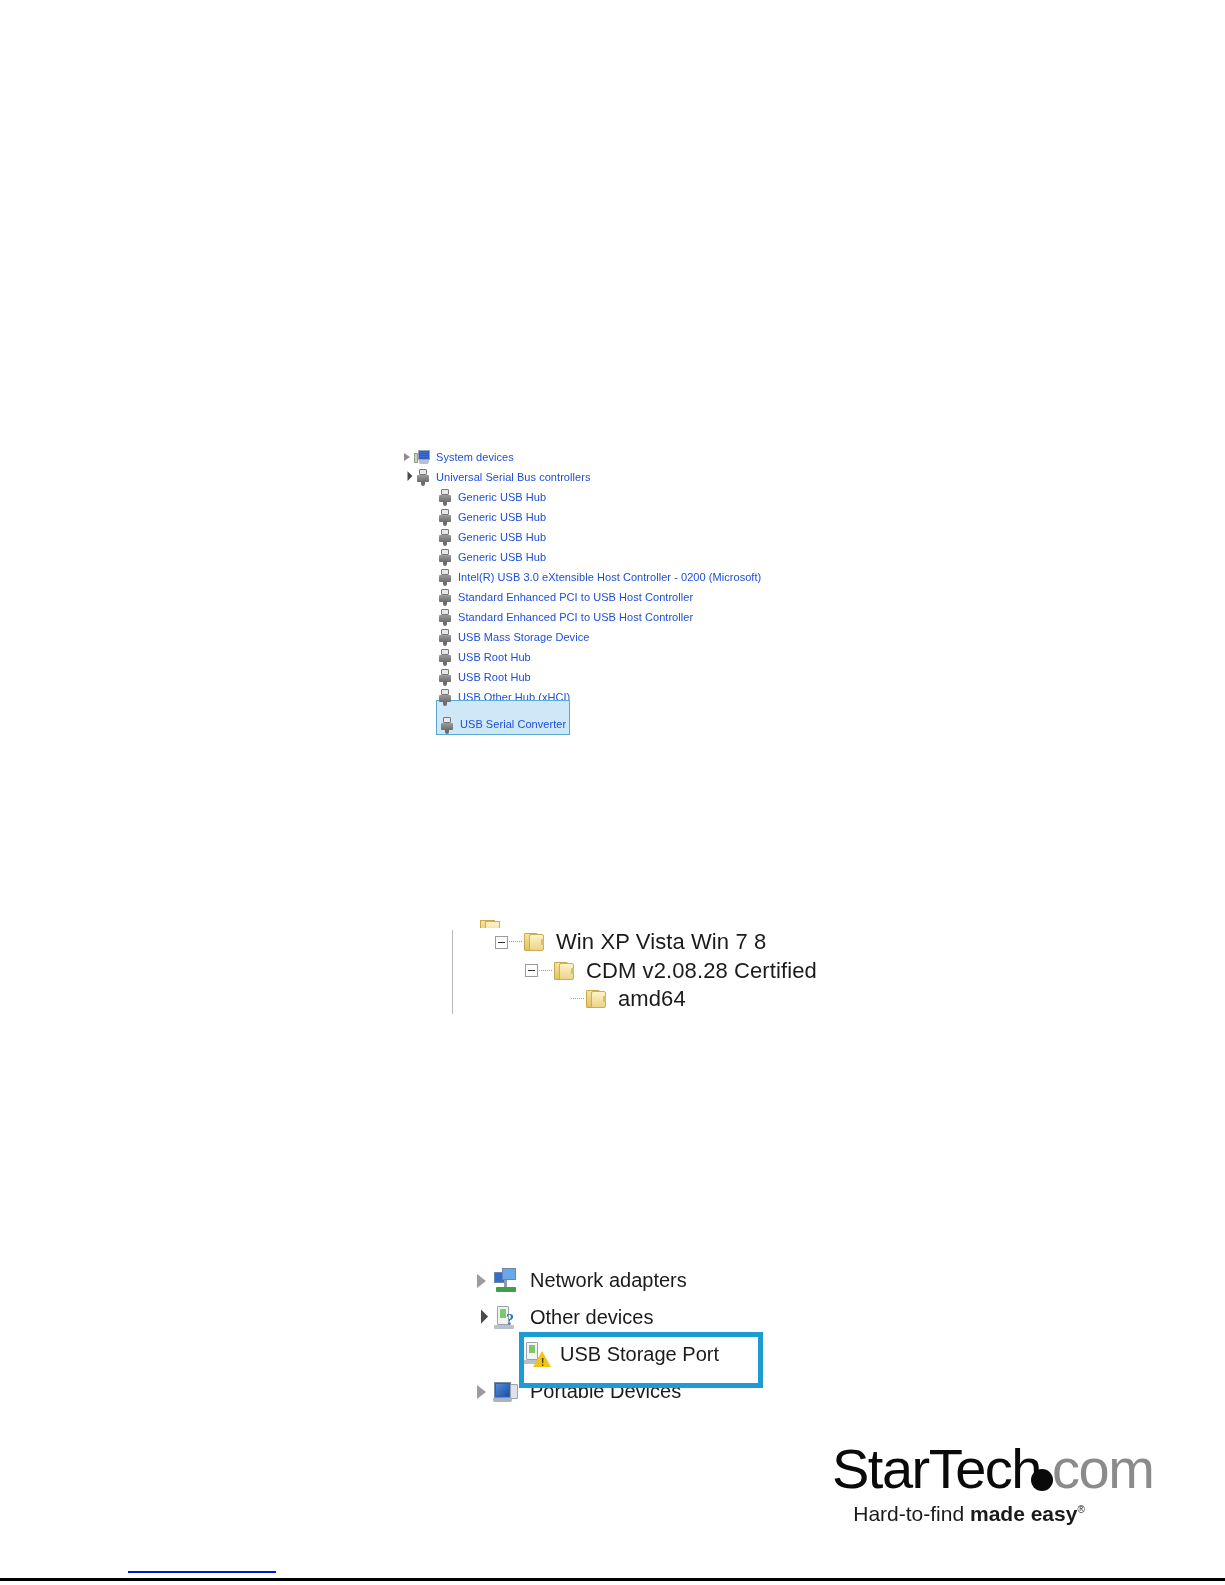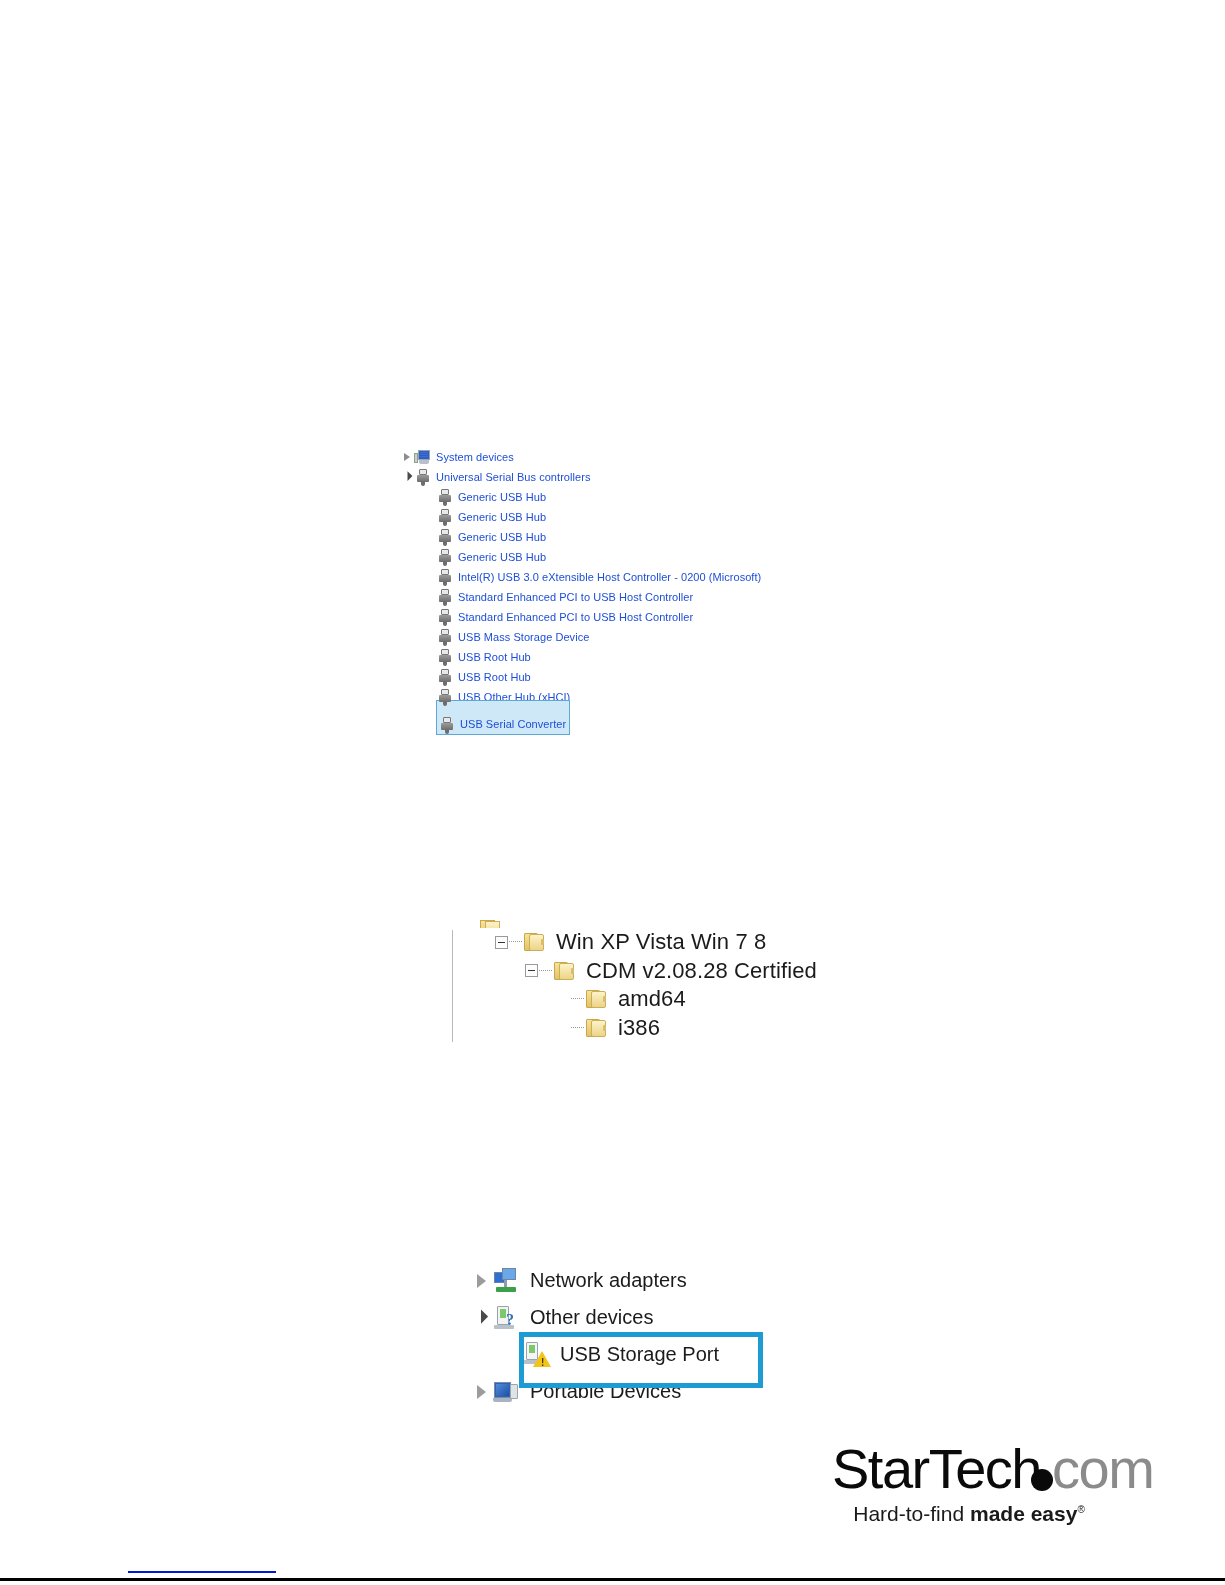--- a/index.html
+++ b/index.html
@@ -609,31 +609,20 @@
     <span class="ft-toggle-spacer"></span>
     <span class="ft-dots"></span>
     <span class="ft-folder">
       <span class="f-back"></span>
         <span class="f-front"></span>
         <span class="f-tab"></span>
     </span>
     <span class="ft-label">amd64</span>
   </div>
 
-  <div class="ft-row">
-    <span class="ft-ind-2"></span>
-    <span class="ft-toggle-spacer"></span>
-    <span class="ft-dots"></span>
-    <span class="ft-folder">
-      <span class="f-back"></span>
-        <span class="f-front"></span>
-        <span class="f-tab"></span>
-    </span>
-    <span class="ft-label">i386</span>
-  </div>
 
 </div>
 
 <div id="devmgr2">
 
   <div class="d2-row">
     <span class="d2-exp">
         <span class="tri-closed"></span>
       </span>
     <span class="d2-icon ico-net">

